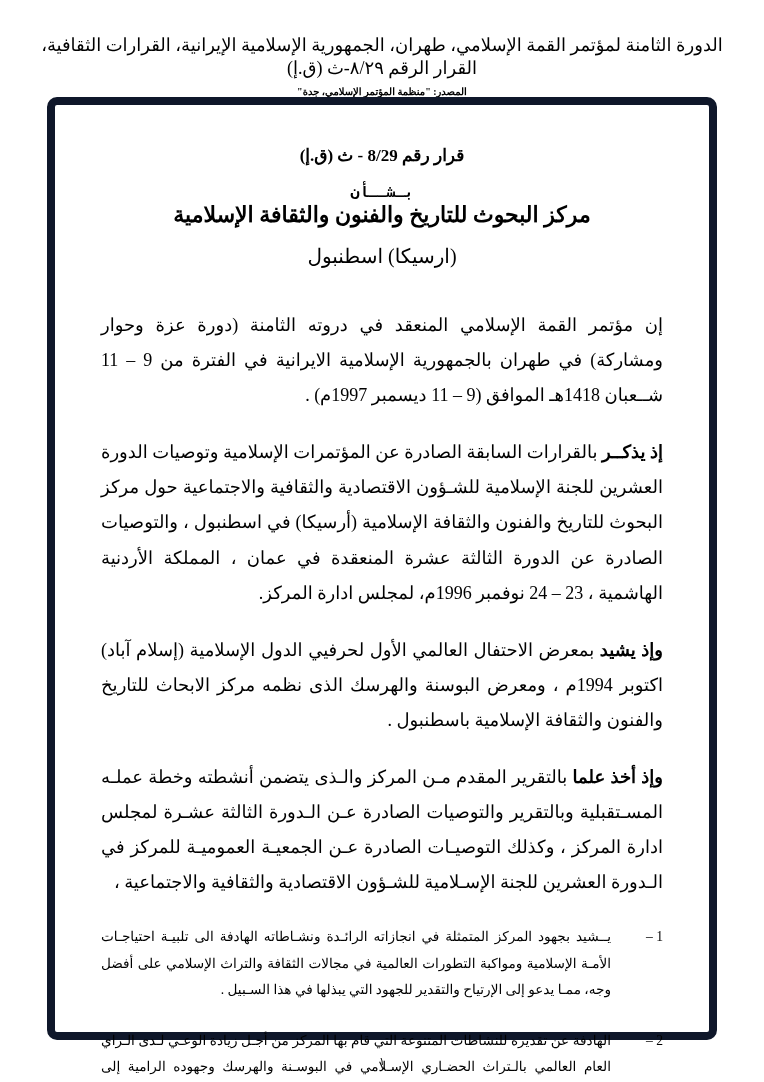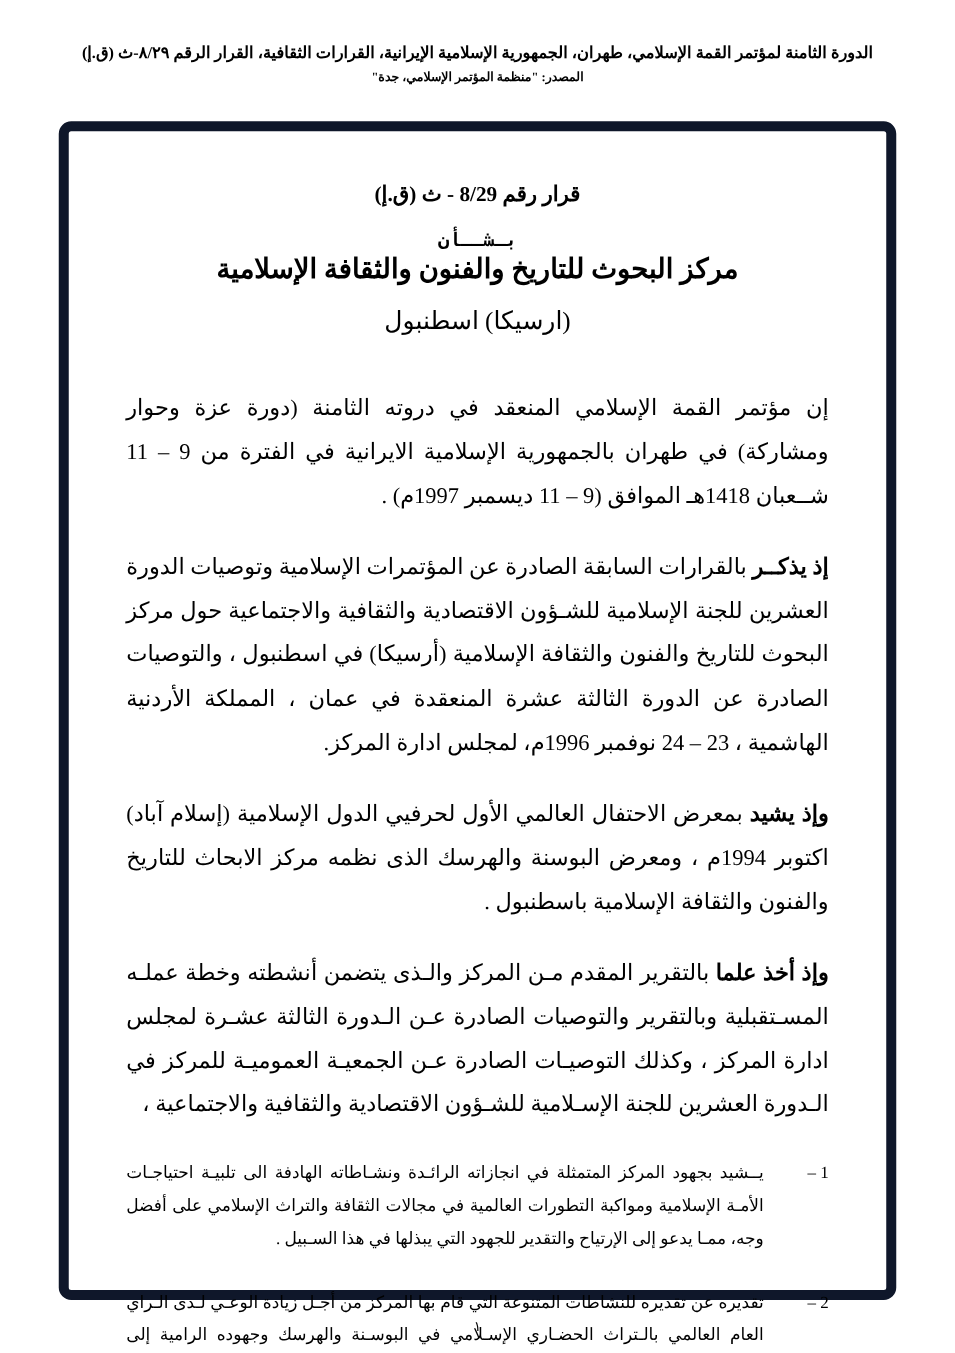--- a/index.html
+++ b/index.html
@@ -19,22 +19,22 @@
     width: 764px;
     height: 1082px;
     box-sizing: border-box;
     position: relative;
   }
   .header-block {
     padding: 34px 28px 0 28px;
     text-align: center;
   }
   .header-line1 {
-    font-size: 13px;
-    font-weight: bold;
+    font-size: 18px;
+    font-weight: normal;
     direction: rtl;
     letter-spacing: 0;
     line-height: 1.3;
   }
   .header-line2 {
     font-size: 10px;
     font-weight: bold;
     margin-top: 5px;
     direction: rtl;
   }
@@ -166,21 +166,21 @@
         <div class="num-col">1   –</div>
         <div class="num-text">
           <b class="lead">يــشيد</b>
           <span>بجهود المركز المتمثلة في انجازاته الرائـدة ونشـاطاته الهادفة الى تلبيـة احتياجـات الأمـة الإسلامية ومواكبة التطورات العالمية في مجالات الثقافة والتراث الإسلامي على أفضل وجه، ممـا يدعو إلى الإرتياح والتقدير للجهود التي يبذلها في هذا السـبيل .</span>
         </div>
       </div>
 
       <div class="numbered">
         <div class="num-col">2   –</div>
         <div class="num-text">
-          <b class="lead">تقديره</b>
+          <b class="lead">الهادفة</b>
           <span>عن تقديره للنشاطات المتنوعة التي قام بها المركز من أجـل زيادة الوعـي لـدى الـراي العام العالمي بالـتراث الحضـاري الإسـلامي في البوسـنة والهرسك وجهوده الرامية إلى صيانتـه والحفاظ عليـه .</span>
         </div>
       </div>
 
     </div>
   </div>
 
   <div class="footer-num">١</div>
 
 </div>

